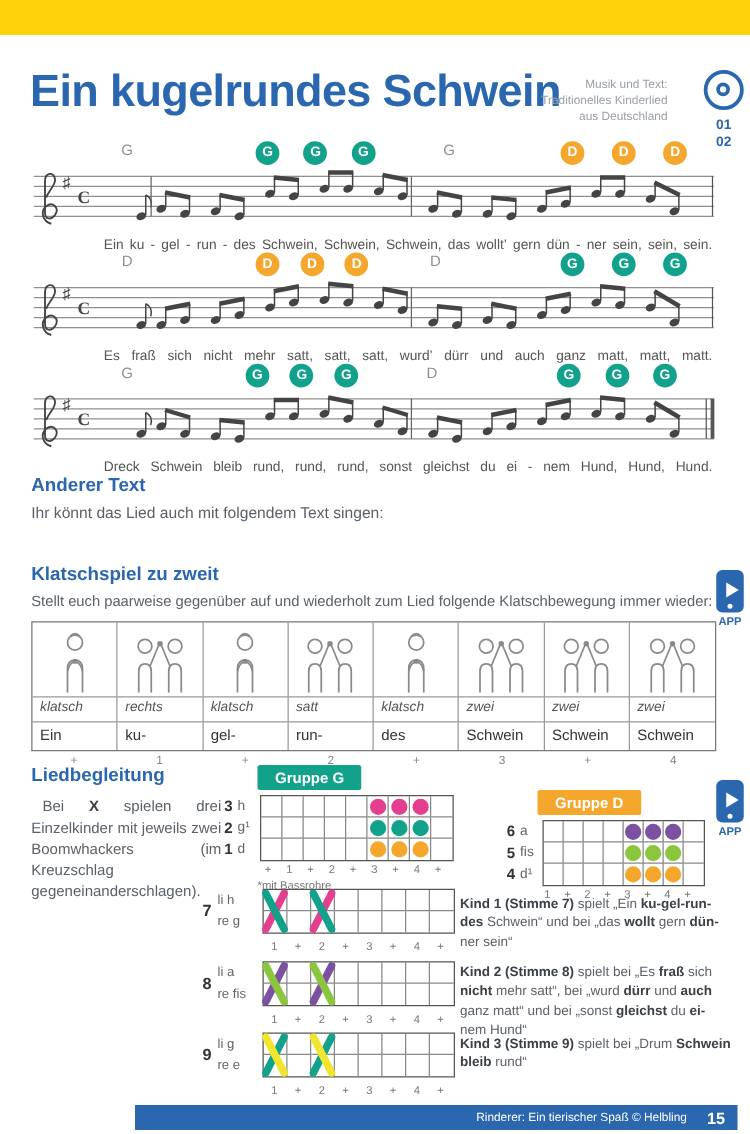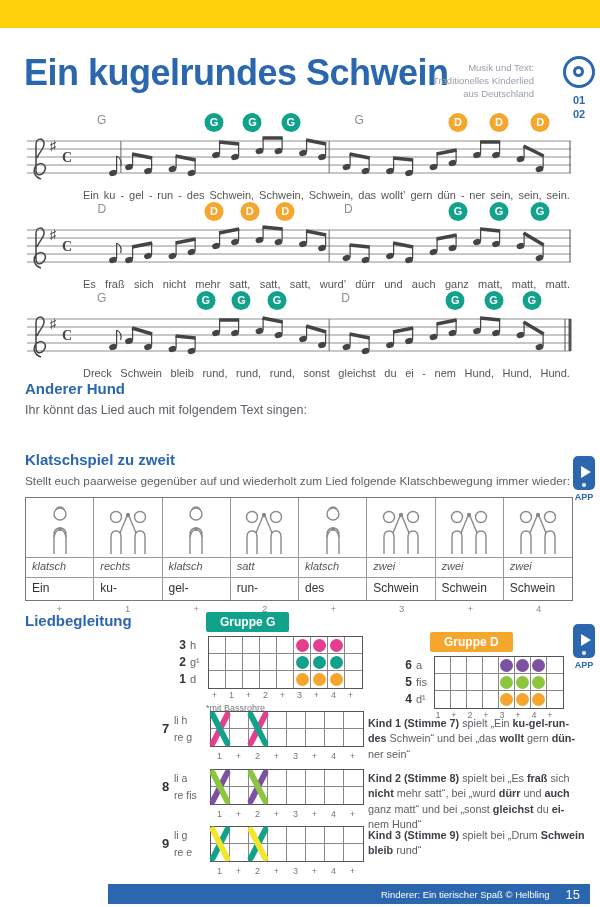--- a/index.html
+++ b/index.html
@@ -62,21 +62,21 @@
   .st-box{position:absolute;left:162px;display:flex;align-items:flex-start;}
   .st-num{font-weight:bold;font-size:13px;color:#333;width:12px;margin-top:10px;}
   .st-labels{width:36px;}
   .st-labels div{height:17px;font-size:10.5px;color:#666;display:flex;align-items:center;}
   .xmark{position:absolute;top:0;height:34px;}
   .xbar{position:absolute;left:6px;top:-2px;width:6px;height:38px;border-radius:3px;}
   .kind{position:absolute;left:368px;width:217px;font-size:10.8px;line-height:1.42;color:#5B6168;}
   .kind b{color:#3C4147;}
   .footer{position:absolute;left:108px;top:884px;width:482px;height:20px;background:#2B67AE;color:#fff;
           display:flex;align-items:center;justify-content:flex-end;gap:16px;padding-right:10px;box-sizing:border-box;}
-  .footer-text{font-size:9.5px;} .page-num{font-size:13px;font-weight:normal;}
+  .footer-text{font-size:9.5px;} .page-num{font-size:13px;font-weight:bold;}
 </style>
 </head>
 <body>
 
 <div class="top-bar"></div>
 
 <div class="page-title">Ein kugelrundes Schwein</div>
 
 <div class="credit">
   <div>Musik und Text:</div>
@@ -367,21 +367,21 @@
         <span>ei</span>
         <span>-</span>
         <span>nem</span>
         <span>Hund,</span>
         <span>Hund,</span>
         <span>Hund.</span>
       </div></div>
   </div>
 
 <div class="anderer">
-  <div class="section-heading">Anderer Hund</div>
+  <div class="section-heading">Anderer Text</div>
   <p class="body-text">Ihr könnt das Lied auch mit folgendem Text singen:</p>
 </div>
 
 <div class="klatsch-sec">
   <div class="section-heading">Klatschspiel zu zweit</div>
   <p class="body-text">Stellt euch paarweise gegenüber auf und wiederholt zum Lied folgende Klatschbewegung immer wieder:</p>
 </div>
 
 <div class="app" style="left:570px;top:456px;">
   <div class="app-phone"></div>
@@ -517,20 +517,21 @@
       <span>3</span>
       <span>+</span>
       <span>4</span>
     </div>
 </div>
 
 <div class="lied-left">
   <div class="lied-heading">
     <span>Liedbegleitung</span><br>
   </div>
+  <p class="body-text p2"><span>Bei </span><b>X</b><span> spielen drei Einzelkinder mit jeweils zwei Boomwhackers (im Kreuzschlag gegeneinanderschlagen).</span></p>
 </div>
 
 <div class="bw-box" style="left:172px;top:612px;">
   <div class="bw-pill teal" style="margin-left:34px;">Gruppe G</div>
   <div class="bw-main" id="gg-main">
       <div class="bw-labels">
         <div class="bw-lrow">
           <span class="bw-num">3</span>
           <span class="bw-note">h</span>
         </div>

